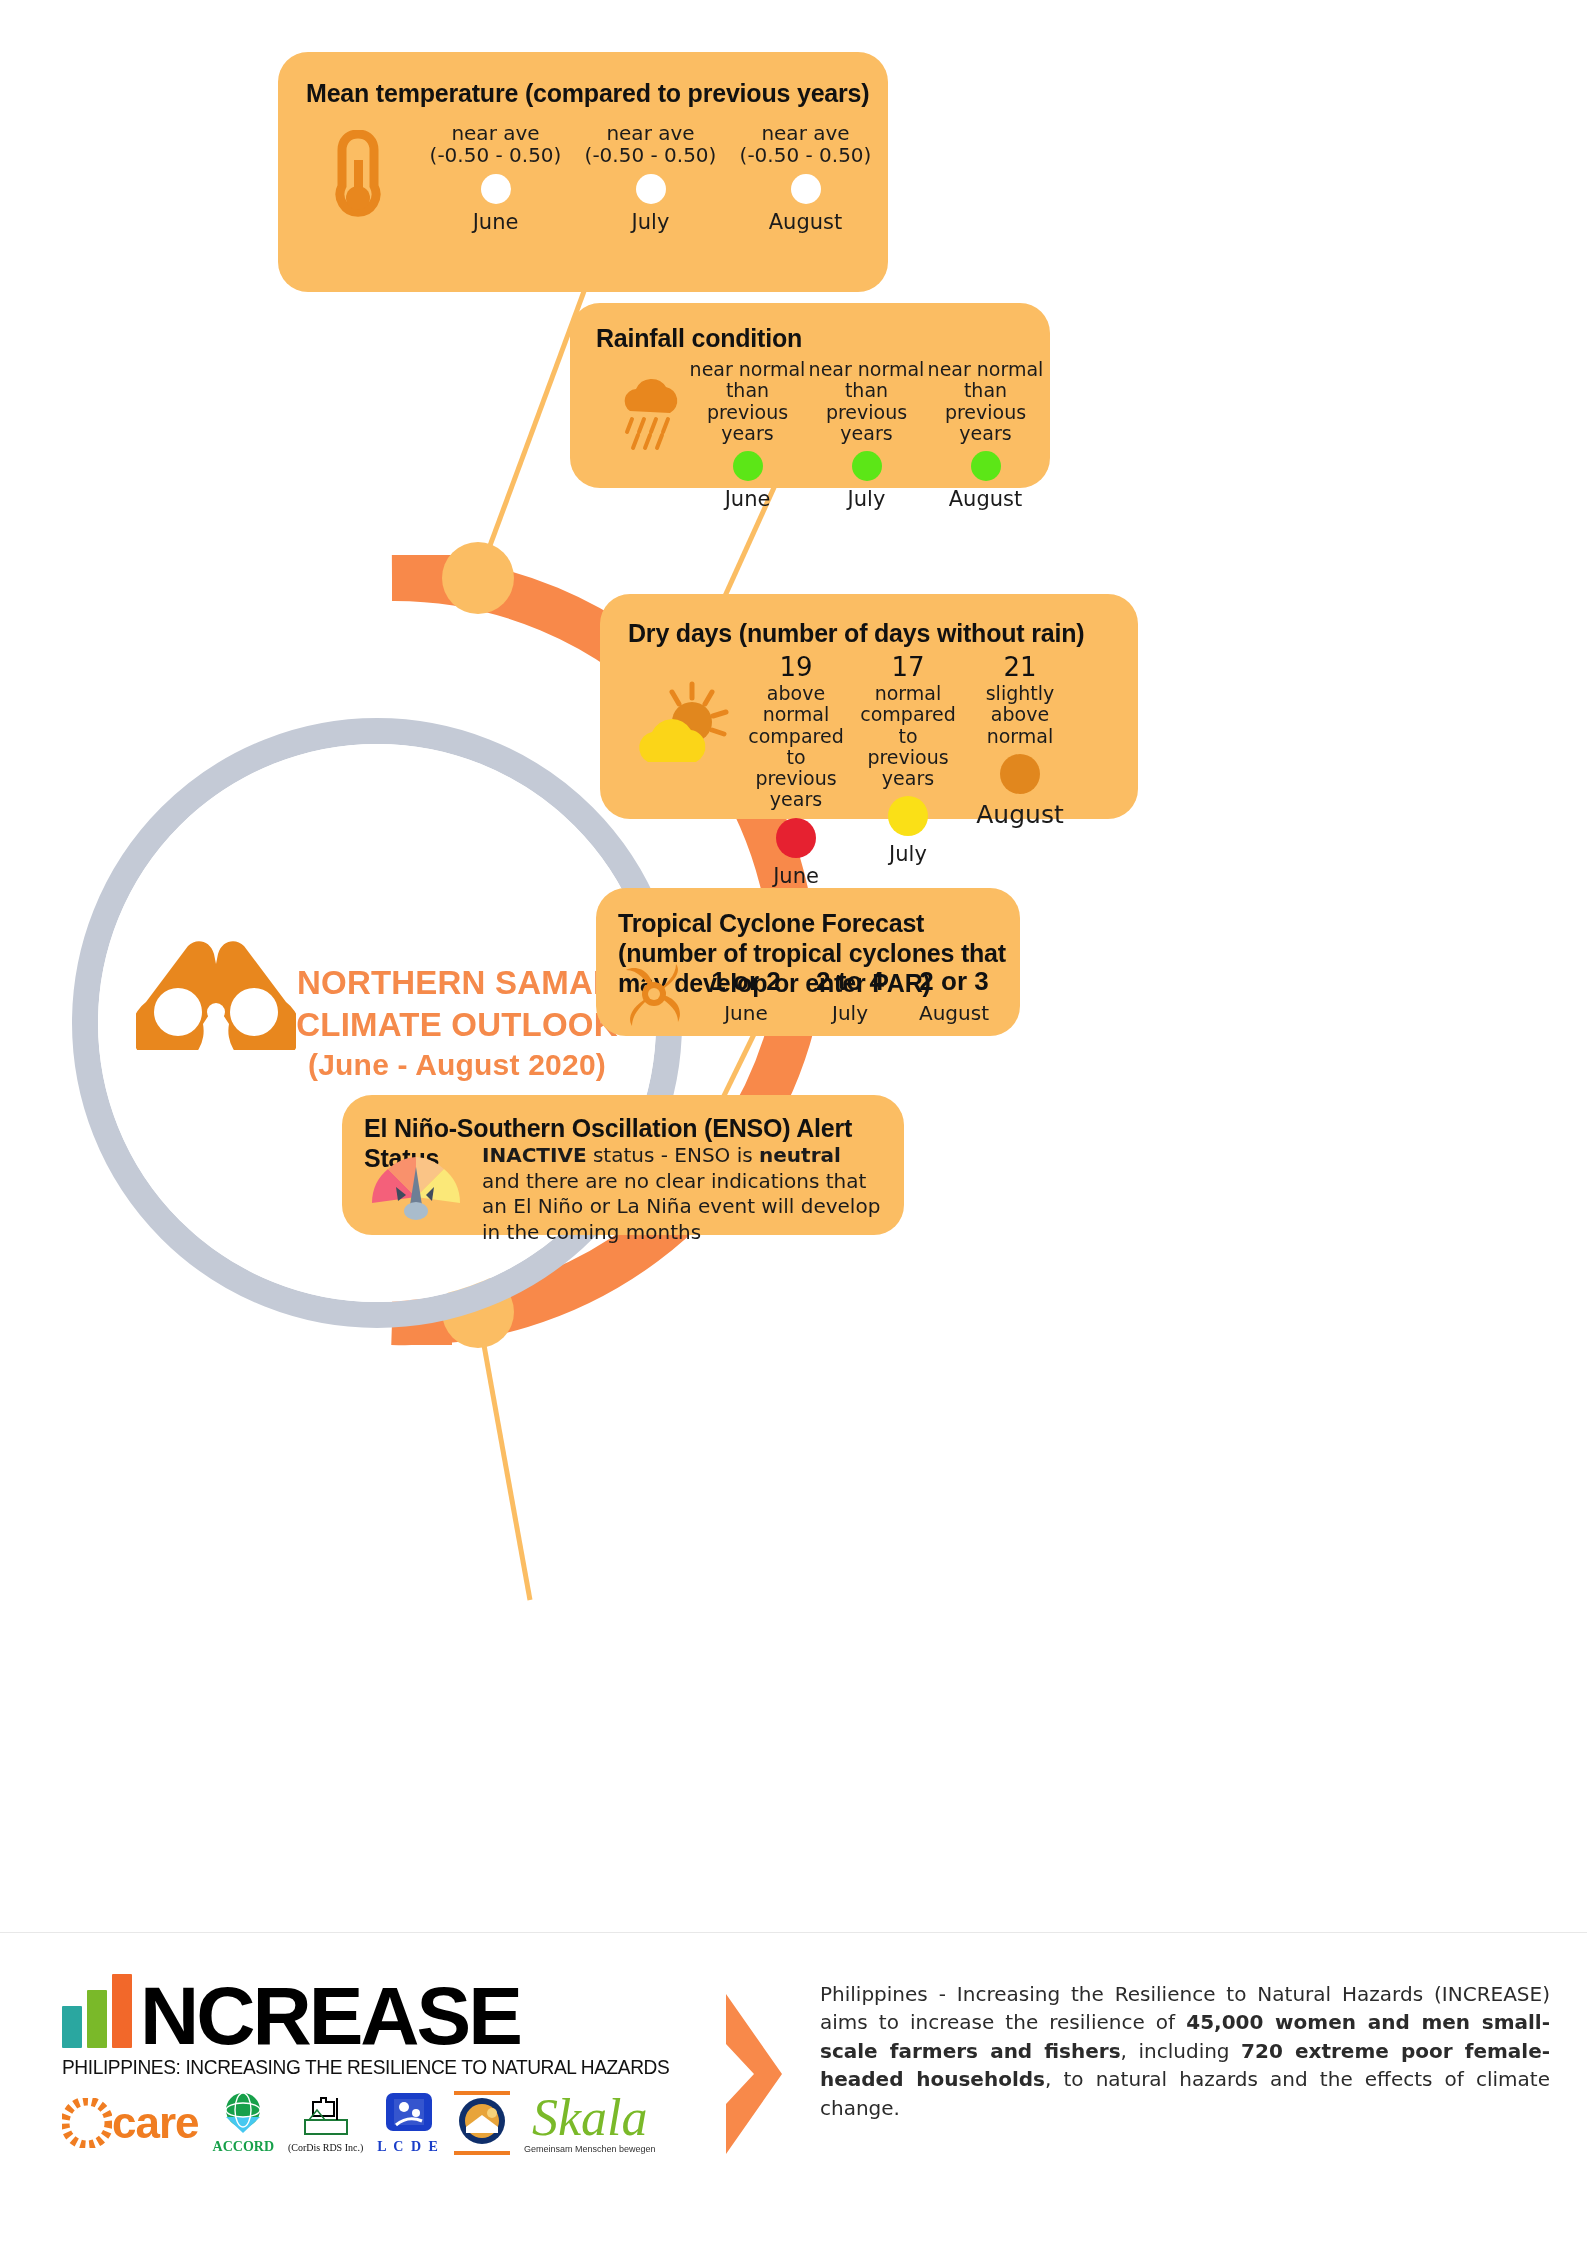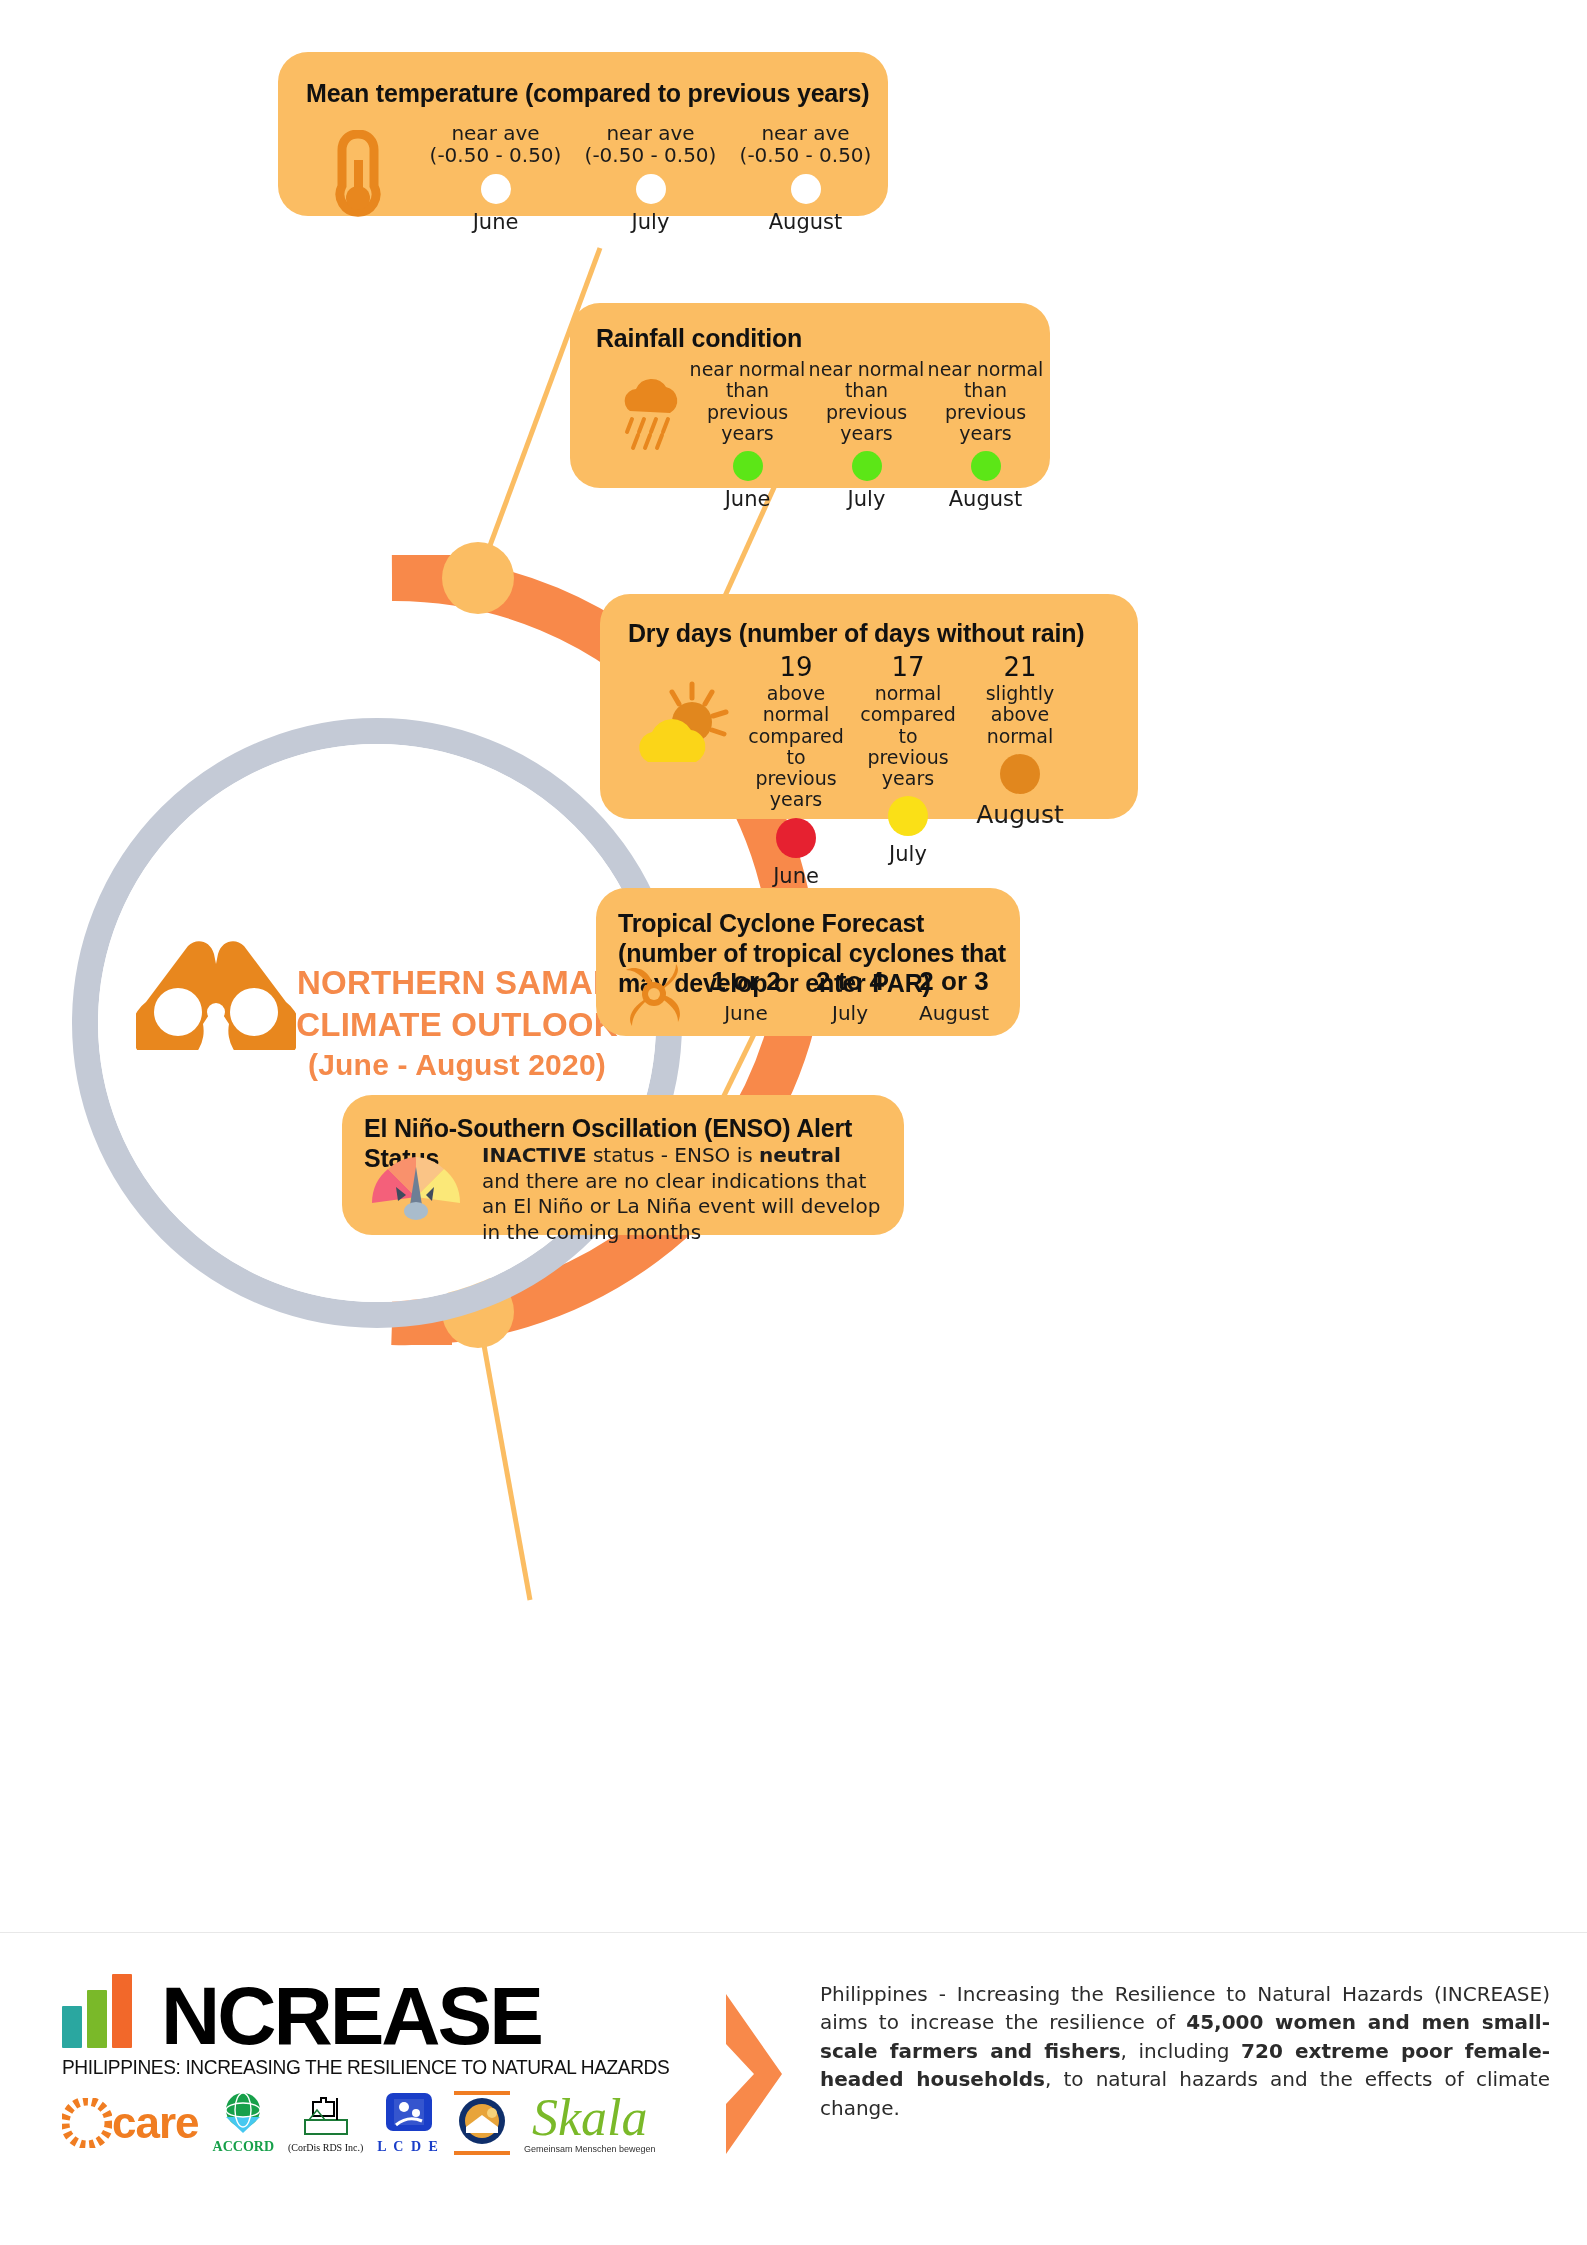--- a/index.html
+++ b/index.html
@@ -42,21 +42,21 @@
   .mon-row { display:flex; }
   .mon-col { text-align:center; }
   .mon-desc {
     color:#1b1b1b; font-size:20px; line-height:1.12;
     font-family:"DejaVu Sans", sans-serif;
   }
   .dot { border-radius:50%; margin:7px auto 6px; }
   .mon-name { color:#1b1b1b; font-size:21px; font-family:"DejaVu Sans", sans-serif; }
 
   
-  #card-temp { left:278px; top:52px; width:610px; height:164px; }
+  #card-temp { left:278px; top:52px; width:610px; height:240px; }
   #card-temp .card-title { position:absolute; left:28px; top:26px; }
   #card-temp .icon-wrap { position:absolute; left:54px; top:78px; }
   #card-temp .mon-row { position:absolute; left:140px; top:70px; width:466px; }
   #card-temp .mon-col { width:155px; }
   #card-temp .dot { width:30px; height:30px; background:#ffffff; }
 
   
   #card-rain { left:570px; top:303px; width:480px; height:185px; }
   #card-rain .card-title { position:absolute; left:26px; top:20px; }
   #card-rain .icon-wrap { position:absolute; left:44px; top:72px; }
@@ -99,21 +99,21 @@
     position:absolute; left:140px; top:48px; width:400px;
     font-size:20px; line-height:1.28; color:#1b1b1b;
     font-family:"DejaVu Sans", sans-serif;
   }
   .b { font-weight:bold; }
 
   
   .footer { position:absolute; left:0; top:1932px; width:1587px; height:313px; }
   .footer-divider { position:absolute; left:0; top:0; width:1587px; height:1px; background:#e8e8e8; }
   .logo-block { position:absolute; left:62px; top:42px; width:630px; }
-  .inc-logo { display:flex; align-items:flex-end;gap:21px; }
+  .inc-logo { display:flex; align-items:flex-end; }
   .bars { display:flex; align-items:flex-end; gap:5px; margin-right:8px; margin-bottom:4px; }
   .bar { width:20px; border-radius:1px; }
   .inc-word {
     font-family:"Liberation Sans", sans-serif;
     font-weight:bold; font-size:82px; letter-spacing:-3px; color:#000; line-height:.88;
   }
   .inc-tag {
     font-family:"Liberation Sans", sans-serif;
     font-size:19.5px; color:#111; letter-spacing:-.4px; margin-top:4px;
     transform:scaleX(.98); transform-origin:left;

